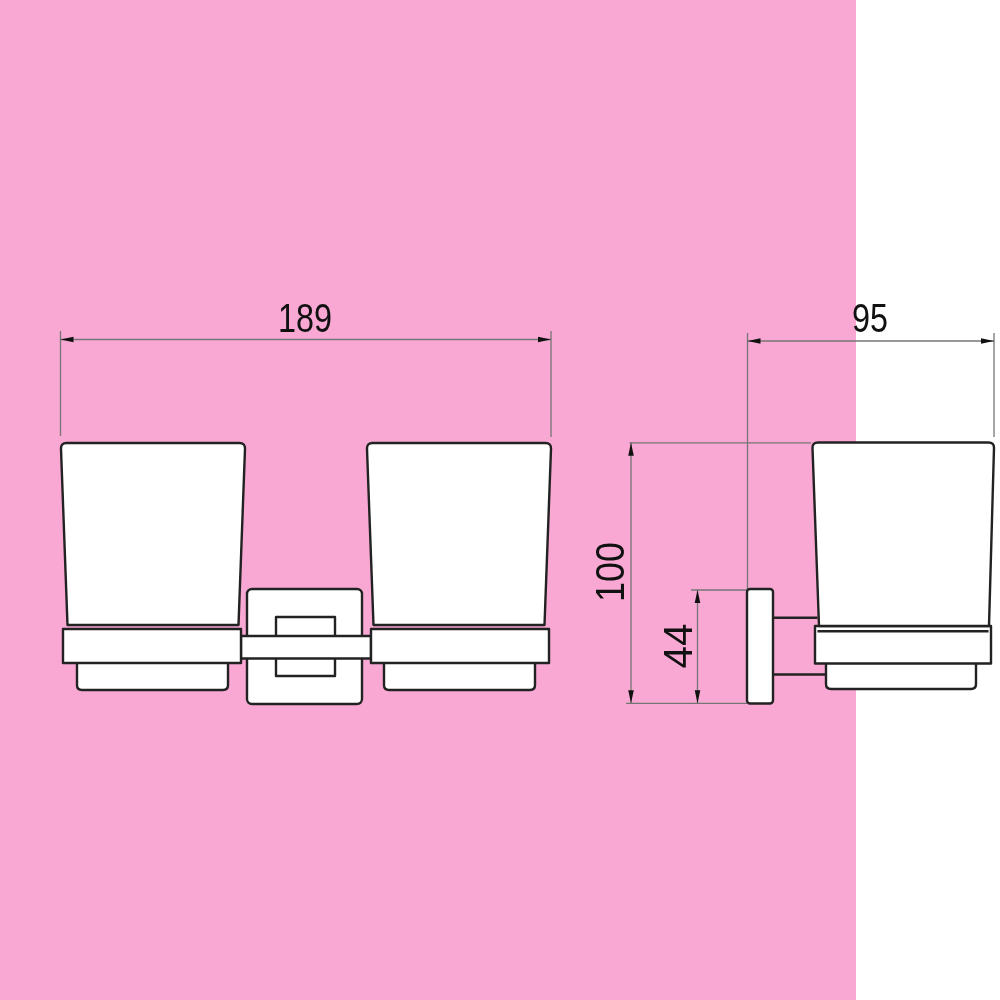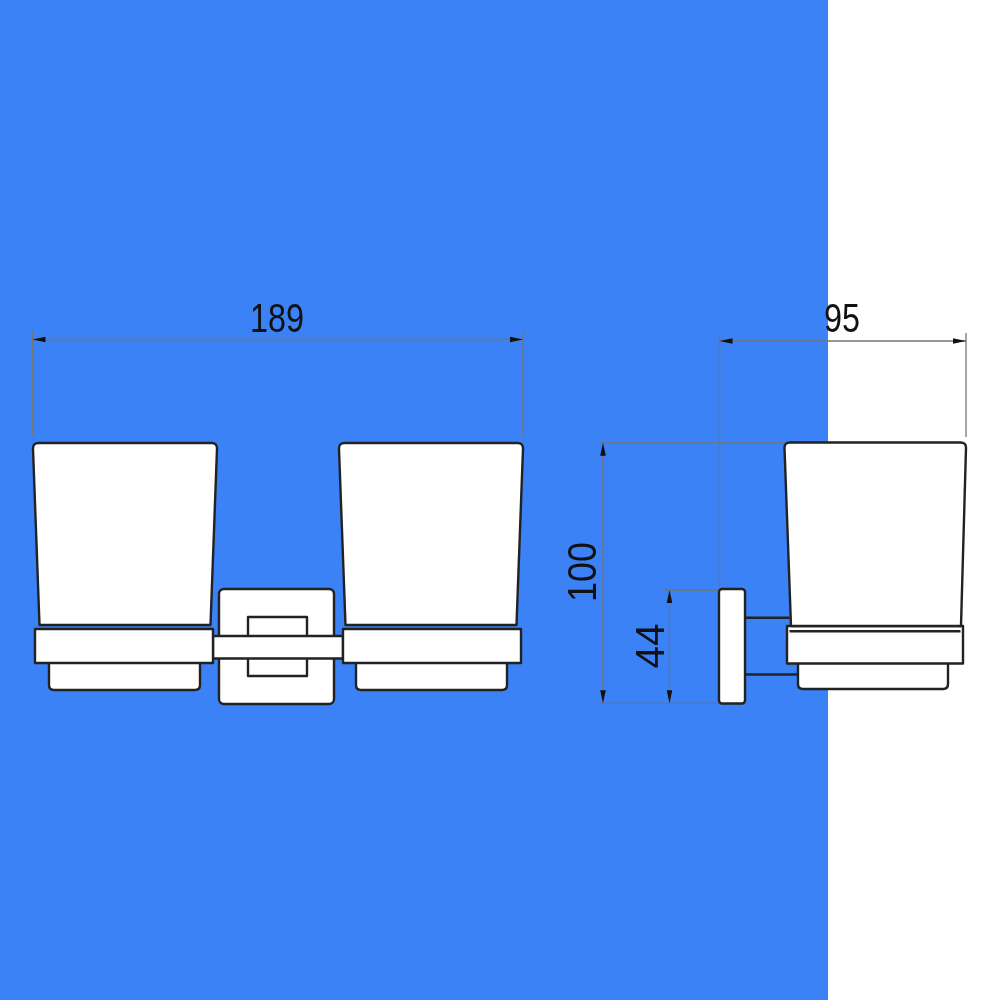--- a/index.html
+++ b/index.html
@@ -4,22 +4,23 @@
 <style>
   html, body {
     margin: 0;
     padding: 0;
     background: #ffffff;
   }
   #canvas {
     position: relative;
     width: 828px;
     height: 1000px;
-    background: #3b82f6;
+    background: #f9a8d4;
     font-family: "Liberation Sans", sans-serif;
+    padding-left: 28px;
   }
   svg { display: block; }
   .outline {
     fill: #ffffff;
     stroke: #222222;
     stroke-width: 2.4;
     stroke-linejoin: round;
   }
   .outline-line {
     fill: none;

